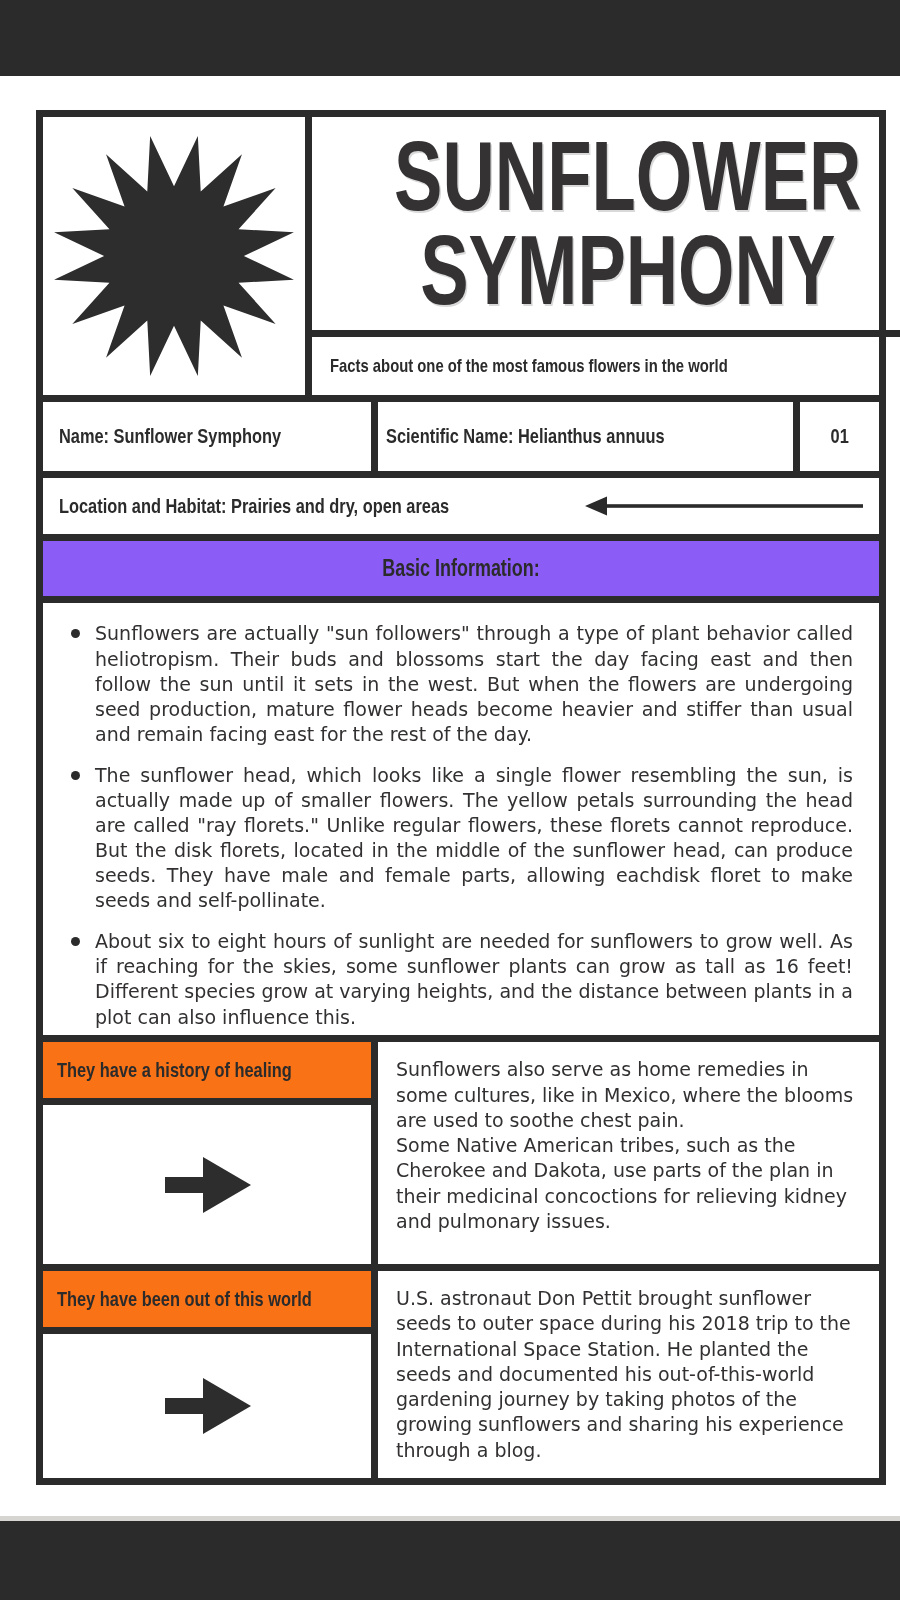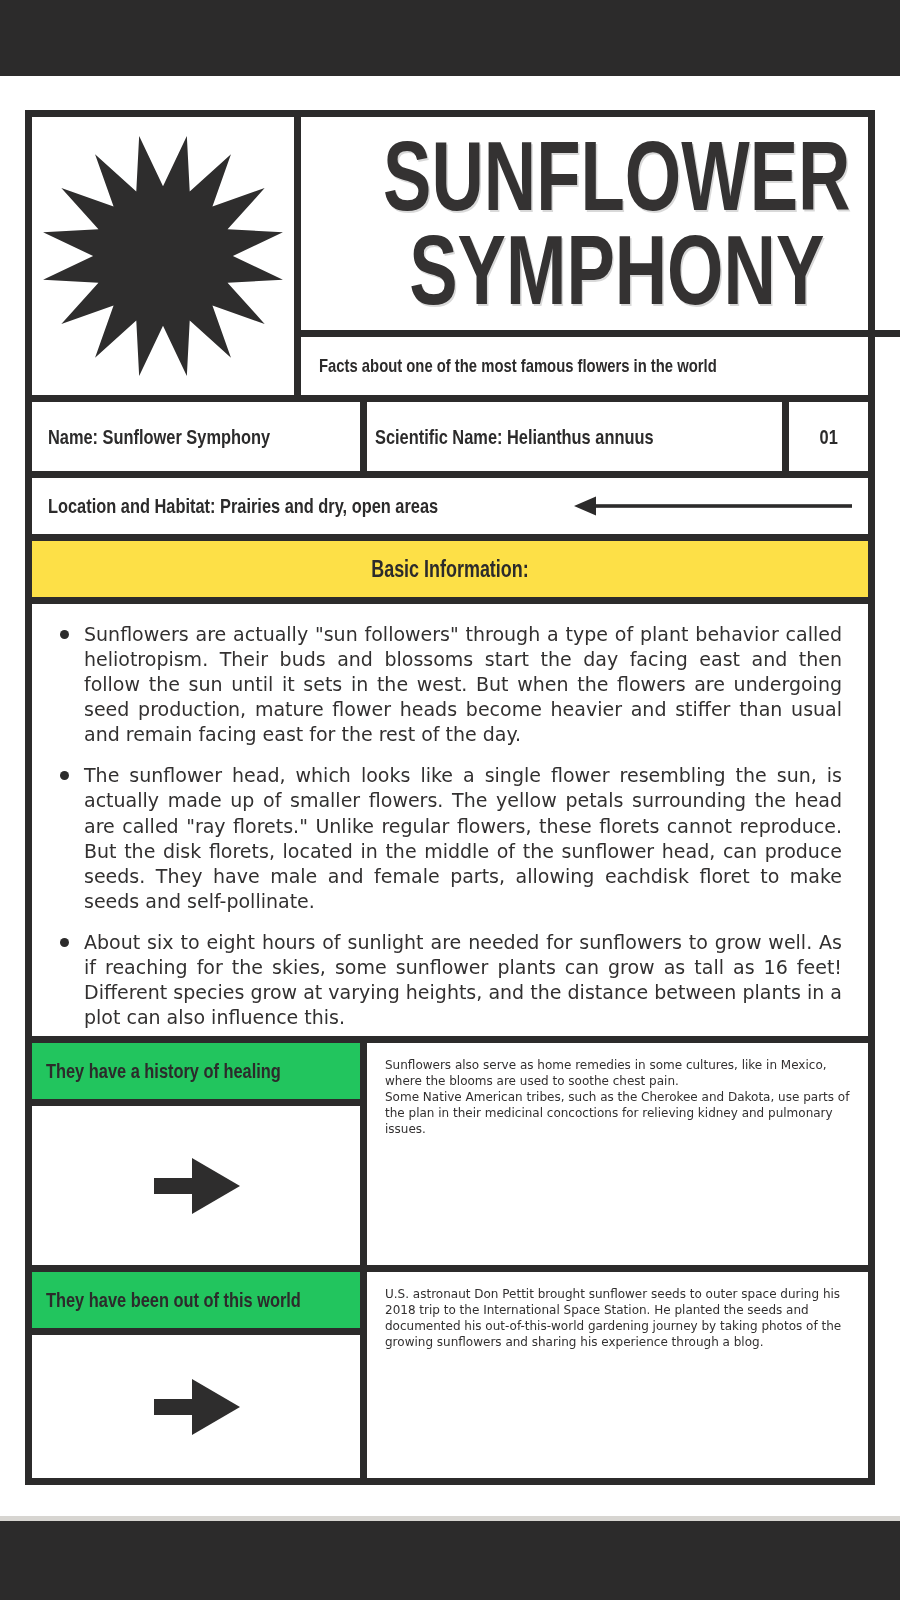--- a/index.html
+++ b/index.html
@@ -3,21 +3,21 @@
 <meta charset="utf-8">
 <style>
   * { margin:0; padding:0; box-sizing:border-box; }
   html,body { width:900px; height:1600px; background:#ffffff; overflow:hidden;
               font-family:"DejaVu Sans", sans-serif; color:#2e2d2d; }
 
   .top-bar    { position:absolute; left:0; top:0; width:900px; height:76px; background:#2c2b2b; }
   .bottom-strip{ position:absolute; left:0; top:1516px; width:900px; height:5px; background:#d7d5d1; }
   .bottom-bar { position:absolute; left:0; top:1521px; width:900px; height:79px; background:#2c2b2b; }
 
-  .card { position:absolute; left:25px; top:110px; width:850px; height:1375px;
+  .card { position:absolute; left:36px; top:110px; width:850px; height:1375px;
           background:#ffffff; border:7px solid #2c2b2b; display:flex; flex-direction:column; }
 
   .row { border-bottom:7px solid #2c2b2b; display:flex; }
   .row.last { border-bottom:none; flex:1; }
 
   
   .cond { font-family:"Liberation Sans", sans-serif; font-weight:700; display:inline-block;
           transform:scaleX(0.78); transform-origin:left center; white-space:nowrap; color:#2c2b2b; }
   .cond.center { transform-origin:center center; }
 
@@ -44,40 +44,40 @@
   .num-cell  { width:79px; justify-content:center; }
   .r-meta .cond { font-size:21px; }
   .num-cell .cond { transform-origin:center center; }
 
   
   .r-loc { height:63px; align-items:center; padding:12px 16px; }
   .r-loc .cond { font-size:21px; }
   .r-loc svg { margin-left:26px; flex:none; }
 
   
-  .r-basic { height:63px; background:#fde047; align-items:center; justify-content:center; }
+  .r-basic { height:63px; background:#8b5cf6; align-items:center; justify-content:center; }
   .r-basic .cond { font-size:23px; }
 
   
   .r-bullets { height:439px; display:block; padding:18px 26px 0 26px; }
   .r-bullets ul { list-style:none; }
   .r-bullets li { position:relative; padding-left:26px; margin-bottom:16px;
                   font-size:19px; line-height:1.32; text-align:justify; color:#323030; }
   .r-bullets li::before { content:""; position:absolute; left:2px; top:8px;
                   width:9px; height:9px; border-radius:50%; background:#2c2b2b; }
 
   
   .r-section { height:229px; }
   .sec-left { width:335px; border-right:7px solid #2c2b2b; display:flex; flex-direction:column; }
-  .sec-header { height:63px; background:#22c55e; border-bottom:7px solid #2c2b2b;
+  .sec-header { height:63px; background:#f97316; border-bottom:7px solid #2c2b2b;
                 display:flex; align-items:center; padding-left:14px; }
   .sec-header .cond { font-size:21px; }
   .sec-arrow { flex:1; display:flex; align-items:center; justify-content:center; }
   .sec-right { flex:1; padding:15px 18px; }
-  .sec-right p { white-space:pre-line; font-size:12px; line-height:1.33; color:#323030; }
+  .sec-right p { white-space:pre-line; font-size:19px; line-height:1.33; color:#323030; }
 </style>
 </head>
 <body>
 
 <div class="top-bar"></div>
 
 <div class="card">
 
   <div class="row r-head">
     <div class="logo-cell">

